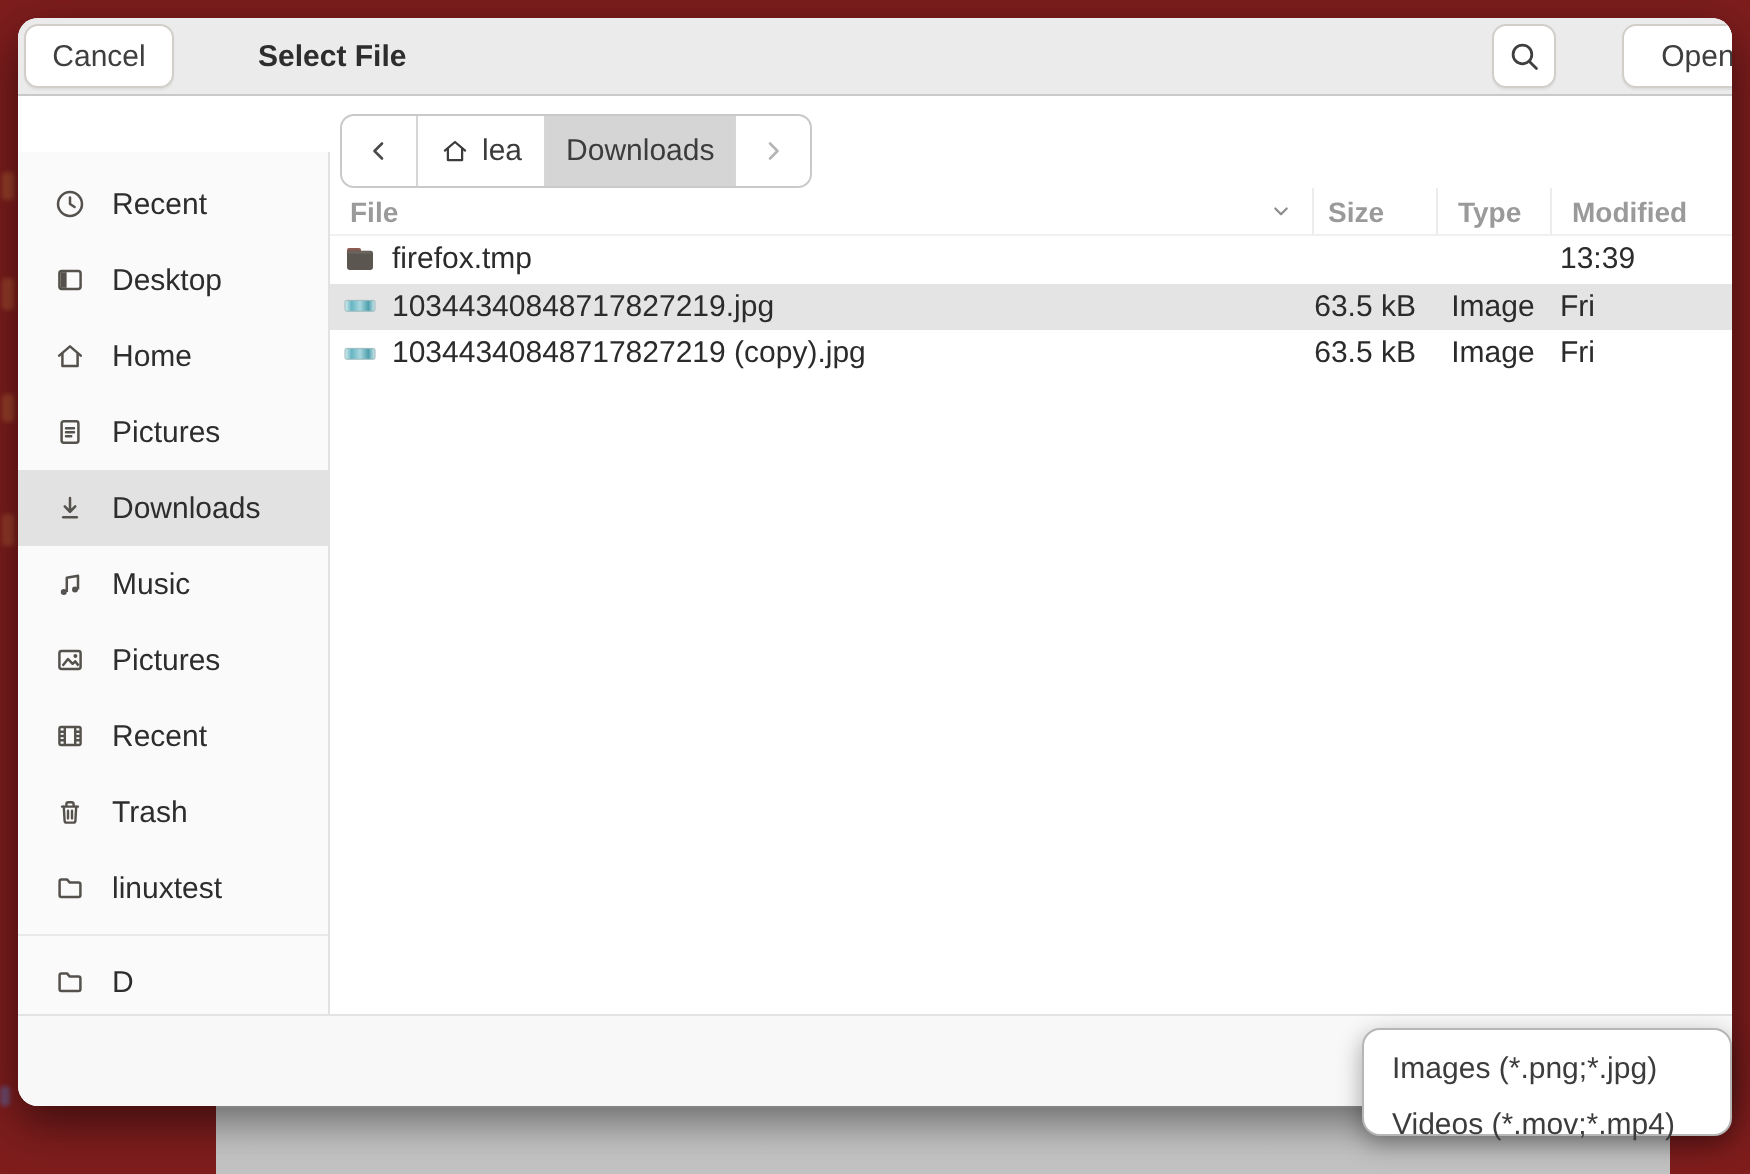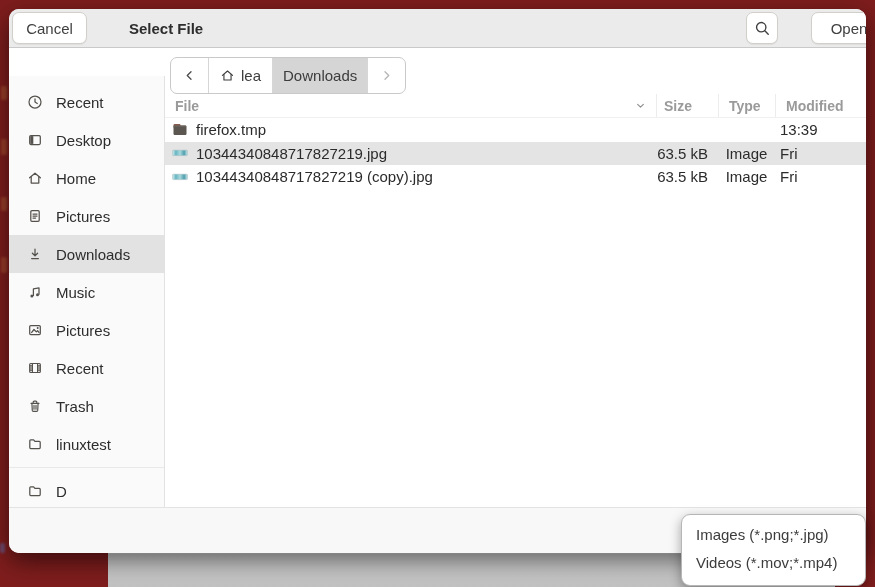--- a/index.html
+++ b/index.html
@@ -81,21 +81,21 @@
     cursor:pointer; }
   .frow.selected { background:#e4e4e4; }
   .cell-name { flex:1; min-width:0; display:flex; align-items:center; gap:8px; padding-left:7px;
     white-space:nowrap; overflow:hidden; }
   .cell-size { width:62px; text-align:right; padding-right:5px; }
   .cell-type { width:57px; padding-left:10px;text-align:center; }
   .cell-mod  { width:96px; padding-left:10px; }
   .ficon { width:16px; height:16px; flex:none; display:flex; align-items:center; }
   .dlg-footer { flex:none; height:46px; background:#f8f8f8; border-top:1px solid #e3e3e3; }
   
-  .filter-popup { position:absolute; left:681px; top:514px; width:185px; height:72px;
+  .filter-popup { position:absolute; left:681px; top:514px; width:185px; height:54px;
     background:#fff; border:1px solid #b6b6b6; border-radius:9px; padding-top:5px;
     box-shadow:0 4px 12px rgba(0,0,0,.35); z-index:5; }
   .popt { height:28px; display:flex; align-items:center; padding-left:14px;
     font-size:15px; color:#3c3c3c; cursor:pointer; white-space:nowrap; }
 </style>
 </head>
 <body>
 
 <div class="canvas">
   <div class="artifact a1"></div>

